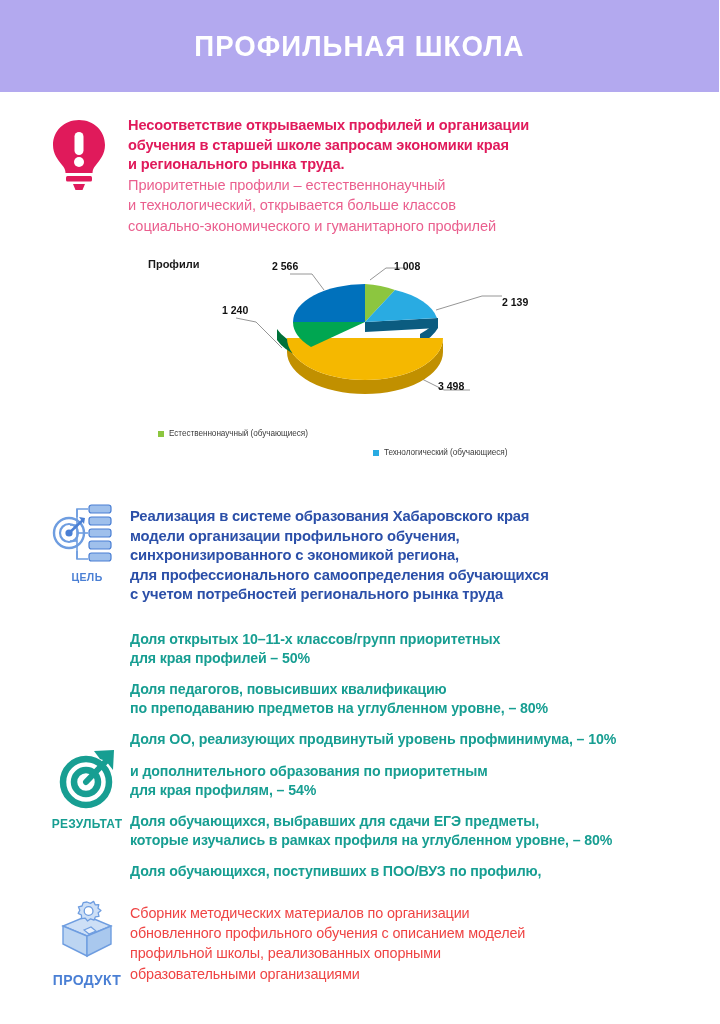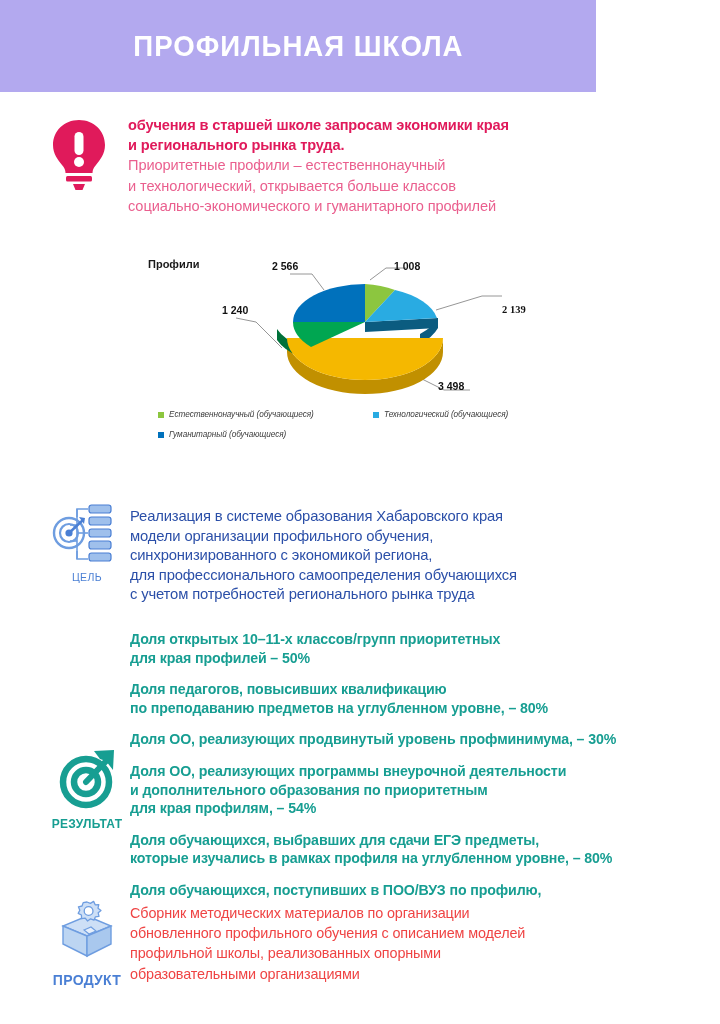--- a/index.html
+++ b/index.html
@@ -6,21 +6,21 @@
   html, body {
     width: 720px; height: 1024px;
     background: #ffffff;
     font-family: "Liberation Sans", sans-serif;
     overflow: hidden;
   }
   .page { position: relative; width: 720px; height: 1024px; background:#fff; }
 
   
   .header {
-    position: absolute; left: 0; top: 0; width: 596px; height: 92px;
+    position: absolute; left: 0; top: 0; width: 719px; height: 92px;
     background: #b3a9ef;
     display: flex; align-items: center; justify-content: center;
   }
   .header-title {
     color: #ffffff;
     font-size: 30px;
     font-weight: bold;
     letter-spacing: 1.1px;
     transform: scaleX(0.92);
     font-family: "Liberation Sans", sans-serif;
@@ -40,40 +40,40 @@
 
   
   .chart-area { position: absolute; left: 140px; top: 252px; width: 460px; height: 150px; }
   .chart-title { position:absolute; left: 8px; top: 6px; font-size: 11px; font-weight: bold; color:#1a1a1a; }
   .pie-svg { position:absolute; left: 80px; top: 0px; }
   .dlabel {
     position: absolute; font-size: 10.5px; font-weight: bold; color:#111;
     white-space: nowrap;
   }
   .dl-1008 { left: 254px; top: 8px; }
-  .dl-2139 { left: 362px; top: 52px; font-family: Liberation Serif, serif; }
+  .dl-2139 { left: 362px; top: 44px; }
   .dl-3498 { left: 298px; top: 128px; }
   .dl-1240 { left: 82px; top: 52px; }
   .dl-2566 { left: 132px; top: 8px; }
 
   
   .legend { position:absolute; left: 158px; top: 410px; width: 420px; }
   .legend-row { display:flex; margin-bottom: 11px; }
-  .legend-item { display:flex; align-items:center;font-style:italic; }
+  .legend-item { display:flex; align-items:center; }
   .li-1 { width: 215px; }
-  .li-2 { width: 205px; }
+  .li-2 { width: 205px; margin-top: 38px; }
   .sw { width: 6px; height: 6px; flex:none; margin-right: 5px; }
   .legend-label { font-size: 8.2px; color:#3b3b3b; white-space:nowrap; letter-spacing:-0.05px; }
 
   
   .goal { position:absolute; left: 48px; top: 503px; width: 630px; display:flex; }
   .goal-icon-wrap { width: 78px; flex:none; text-align:center; }
-  .icon-cap { font-size: 10.5px; font-weight: normal; color:#4a7fd4; letter-spacing: 0.4px; margin-top: 2px; }
+  .icon-cap { font-size: 10.5px; font-weight: bold; color:#4a7fd4; letter-spacing: 0.4px; margin-top: 2px; }
   .goal-text { flex:1; padding-left: 4px; padding-top: 4px; }
-  .g-line { color:#2b4fa8; font-weight:normal; font-size: 14.8px; line-height: 19.6px; letter-spacing:-0.15px; }
+  .g-line { color:#2b4fa8; font-weight:bold; font-size: 14.8px; line-height: 19.6px; letter-spacing:-0.15px; }
 
   
   .result-icon-wrap { position:absolute; left: 48px; top: 748px; width: 78px; text-align:center; }
   .icon-cap-teal { font-size: 12px; font-weight:bold; color:#179e92; letter-spacing: 0.3px; margin-top: 3px; }
   .result-list { position:absolute; left: 130px; top: 630px; width: 580px; }
   .res-item { margin-bottom: 13px; }
   .r-line { color:#179e92; font-weight:bold; font-size: 14.2px; line-height: 18.6px; letter-spacing:-0.12px; }
 
   
   .product-icon-wrap { position:absolute; left: 48px; top: 900px; width: 78px; text-align:center; }
@@ -94,20 +94,21 @@
     <div class="bulb-wrap">
       <svg width="62" height="74" viewBox="0 0 62 74">
         <path d="M31 2 C16 2 5 13 5 27 C5 36 10 42 14 47 C16.5 50 17.5 52 17.5 55 L44.5 55 C44.5 52 45.5 50 48 47 C52 42 57 36 57 27 C57 13 46 2 31 2 Z" fill="#e01a5b"></path>
         <rect x="18" y="58" width="26" height="5.5" rx="1.5" fill="#e01a5b"></rect>
         <path d="M25 66 L37 66 L34.5 72 L27.5 72 Z" fill="#e01a5b"></path>
         <rect x="26.5" y="14" width="9" height="23" rx="4.5" fill="#ffffff"></rect>
         <circle cx="31" cy="44" r="5" fill="#ffffff"></circle>
       </svg>
     </div>
     <div class="problem-text">
+      <div class="p-bold">Несоответствие открываемых профилей и организации</div>
       <div class="p-bold">обучения в старшей школе запросам экономики края</div>
       <div class="p-bold">и регионального рынка труда.</div>
       <div class="p-reg">Приоритетные профили – естественнонаучный</div>
       <div class="p-reg">и технологический, открывается больше классов</div>
       <div class="p-reg">социально-экономического и гуманитарного профилей</div>
     </div>
   </div>
 
   <div class="chart-area">
     <div class="chart-title">Профили</div>
@@ -150,26 +151,20 @@
 
   <div class="legend">
     <div class="legend-row">
       <div class="legend-item li-1">
         <span class="sw" style="background:#8cc63f"></span>
         <span class="legend-label">Естественнонаучный (обучающиеся)</span>
       </div>
       <div class="legend-item li-2">
         <span class="sw" style="background:#29abe2"></span>
         <span class="legend-label">Технологический (обучающиеся)</span>
-      </div>
-    </div>
-    <div class="legend-row">
-      <div class="legend-item li-1">
-        <span class="sw" style="background:#0071bc"></span>
-        <span class="legend-label">Гуманитарный (обучающиеся)</span>
       </div>
     </div>
   </div>
 
   <div class="goal">
     <div class="goal-icon-wrap">
       <svg width="70" height="62" viewBox="0 0 70 62">
         <g stroke="#6e9de0" stroke-width="1.6" fill="none">
           <path d="M25 14 L25 6 L36 6"></path>
           <path d="M25 22 L18 22"></path>
@@ -215,24 +210,23 @@
   <div class="result-list">
     <div class="res-item">
       <div class="r-line">Доля открытых 10–11-х классов/групп приоритетных</div>
       <div class="r-line">для края профилей – 50%</div>
     </div>
     <div class="res-item">
       <div class="r-line">Доля педагогов, повысивших квалификацию</div>
       <div class="r-line">по преподаванию предметов на углубленном уровне, – 80%</div>
     </div>
     <div class="res-item">
-      <div class="r-line">Доля ОО, реализующих продвинутый уровень профминимума, – 30%</div>
-    </div>
-    <div class="res-item">
-      <div class="r-line">Доля ОО, реализующих программы внеурочной деятельности</div>
+      <div class="r-line">Доля ОО, реализующих продвинутый уровень профминимума, – 10%</div>
+    </div>
+    <div class="res-item">
       <div class="r-line">и дополнительного образования по приоритетным</div>
       <div class="r-line">для края профилям, – 54%</div>
     </div>
     <div class="res-item">
       <div class="r-line">Доля обучающихся, выбравших для сдачи ЕГЭ предметы,</div>
       <div class="r-line">которые изучались в рамках профиля на углубленном уровне, – 80%</div>
     </div>
     <div class="res-item">
       <div class="r-line">Доля обучающихся, поступивших в ПОО/ВУЗ по профилю,</div>
     </div>

